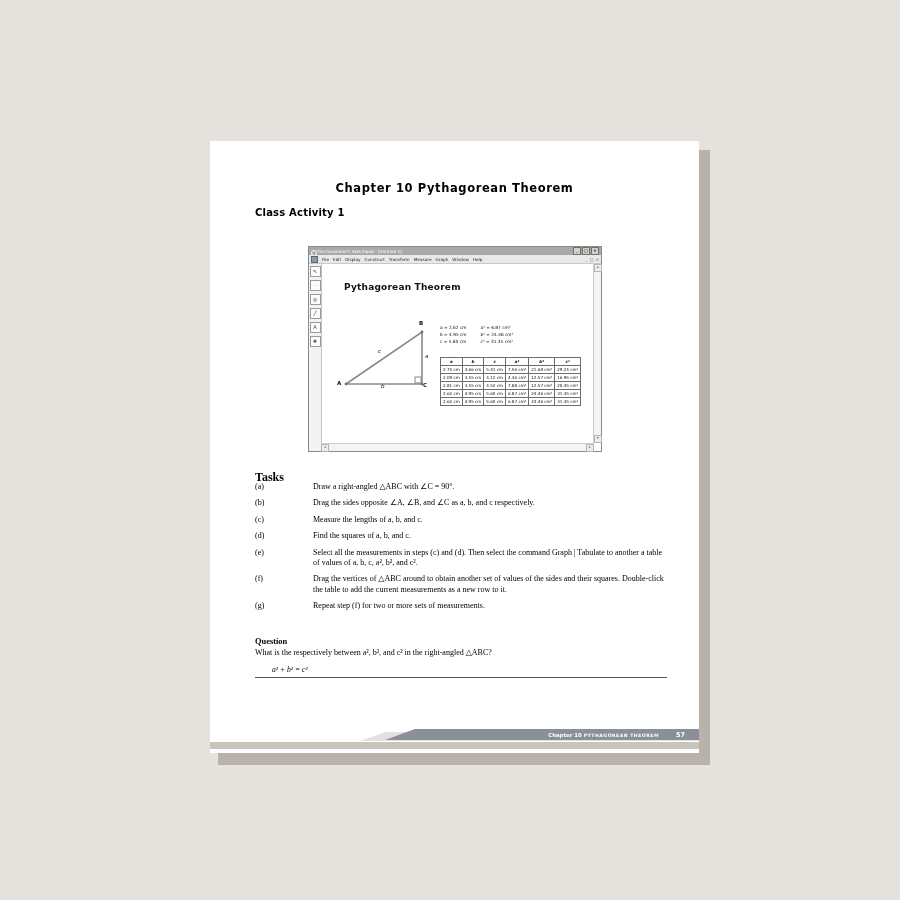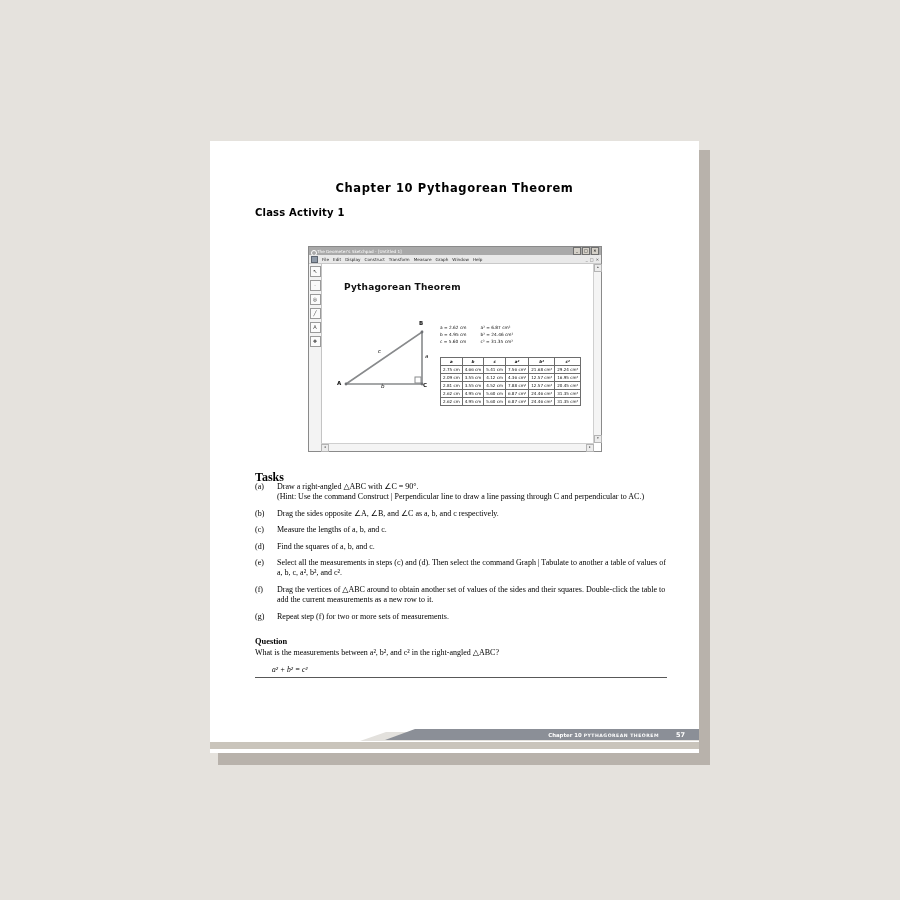--- a/index.html
+++ b/index.html
@@ -147,21 +147,21 @@
   .tasks-title{
     position:absolute;left:45px;top:329px;
     font-size:12px;font-weight:bold;color:#000;
   }
   .tasks{
     position:absolute;left:45px;top:341px;width:412px;
     font-size:8px;color:#000;line-height:1.3;
   }
   .task-row{display:flex;margin-bottom:6px;}
   .task-tag{width:22px;flex:0 0 22px;}
-  .task-body{flex:1;}
+  .task-body{flex:1;margin-left:36px;}
   .sub{display:block;}
 
   
   .q-title{
     position:absolute;left:45px;top:496px;
     font-size:8.4px;font-weight:bold;color:#000;
   }
   .q-text{
     position:absolute;left:45px;top:507px;width:412px;
     font-size:8px;color:#000;
@@ -351,21 +351,20 @@
         </div>
       </div>
     </div>
 
     <div class="tasks-title">Tasks</div>
     <div class="tasks">
       <div class="task-row">
         <div class="task-tag">(a)</div>
         <div class="task-body">
           <span>Draw a right-angled △ABC with ∠C = 90°.</span>
-          <span class="sub">(Hint: Use the command Construct | Perpendicular line to draw a line passing through C and perpendicular to AC.)</span>
         </div>
       </div>
       <div class="task-row">
         <div class="task-tag">(b)</div>
         <div class="task-body">Drag the sides opposite ∠A, ∠B, and ∠C as a, b, and c respectively.</div>
       </div>
       <div class="task-row">
         <div class="task-tag">(c)</div>
         <div class="task-body">Measure the lengths of a, b, and c.</div>
       </div>
@@ -381,21 +380,21 @@
         <div class="task-tag">(f)</div>
         <div class="task-body">Drag the vertices of △ABC around to obtain another set of values of the sides and their squares. Double-click the table to add the current measurements as a new row to it.</div>
       </div>
       <div class="task-row">
         <div class="task-tag">(g)</div>
         <div class="task-body">Repeat step (f) for two or more sets of measurements.</div>
       </div>
     </div>
 
     <div class="q-title">Question</div>
-    <div class="q-text">What is the measurements between a², b², and c² in the right-angled △ABC?</div>
+    <div class="q-text">What is the respectively between a², b², and c² in the right-angled △ABC?</div>
     <div class="q-answer">a² + b² = c²</div>
     <div class="q-rule"></div>
 
     <div class="footer-wrap">
       <div class="band-light"></div>
       <div class="band-dark"></div>
       <div class="footer-strip"></div>
       <div class="footer-text">
         <span>Chapter 10</span>
         <span class="cap">PYTHAGOREAN THEOREM</span>

